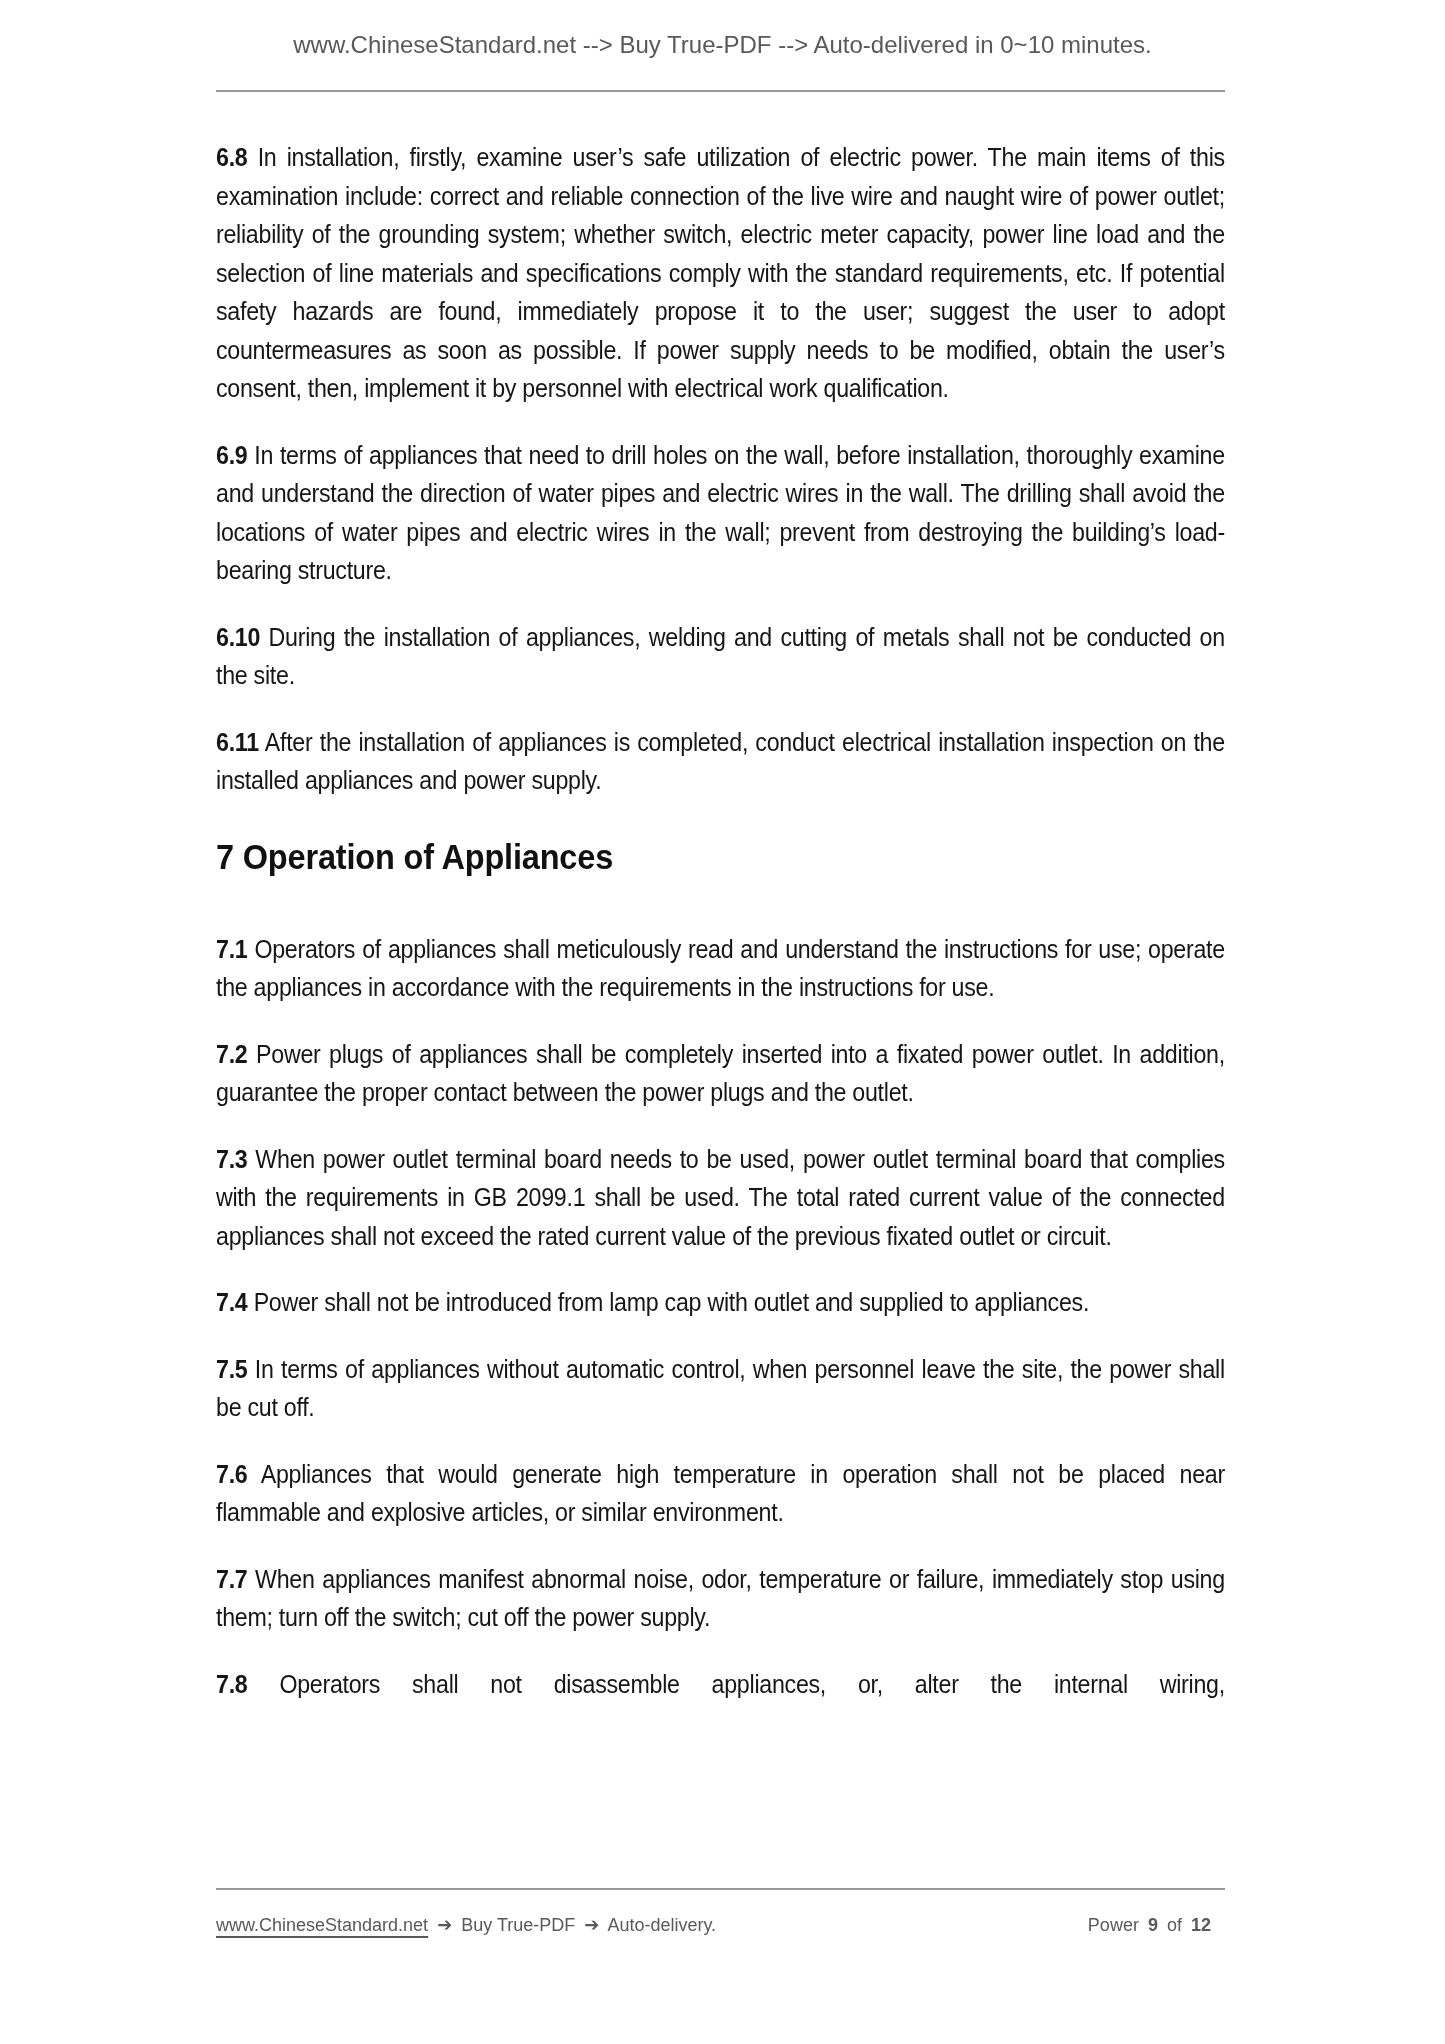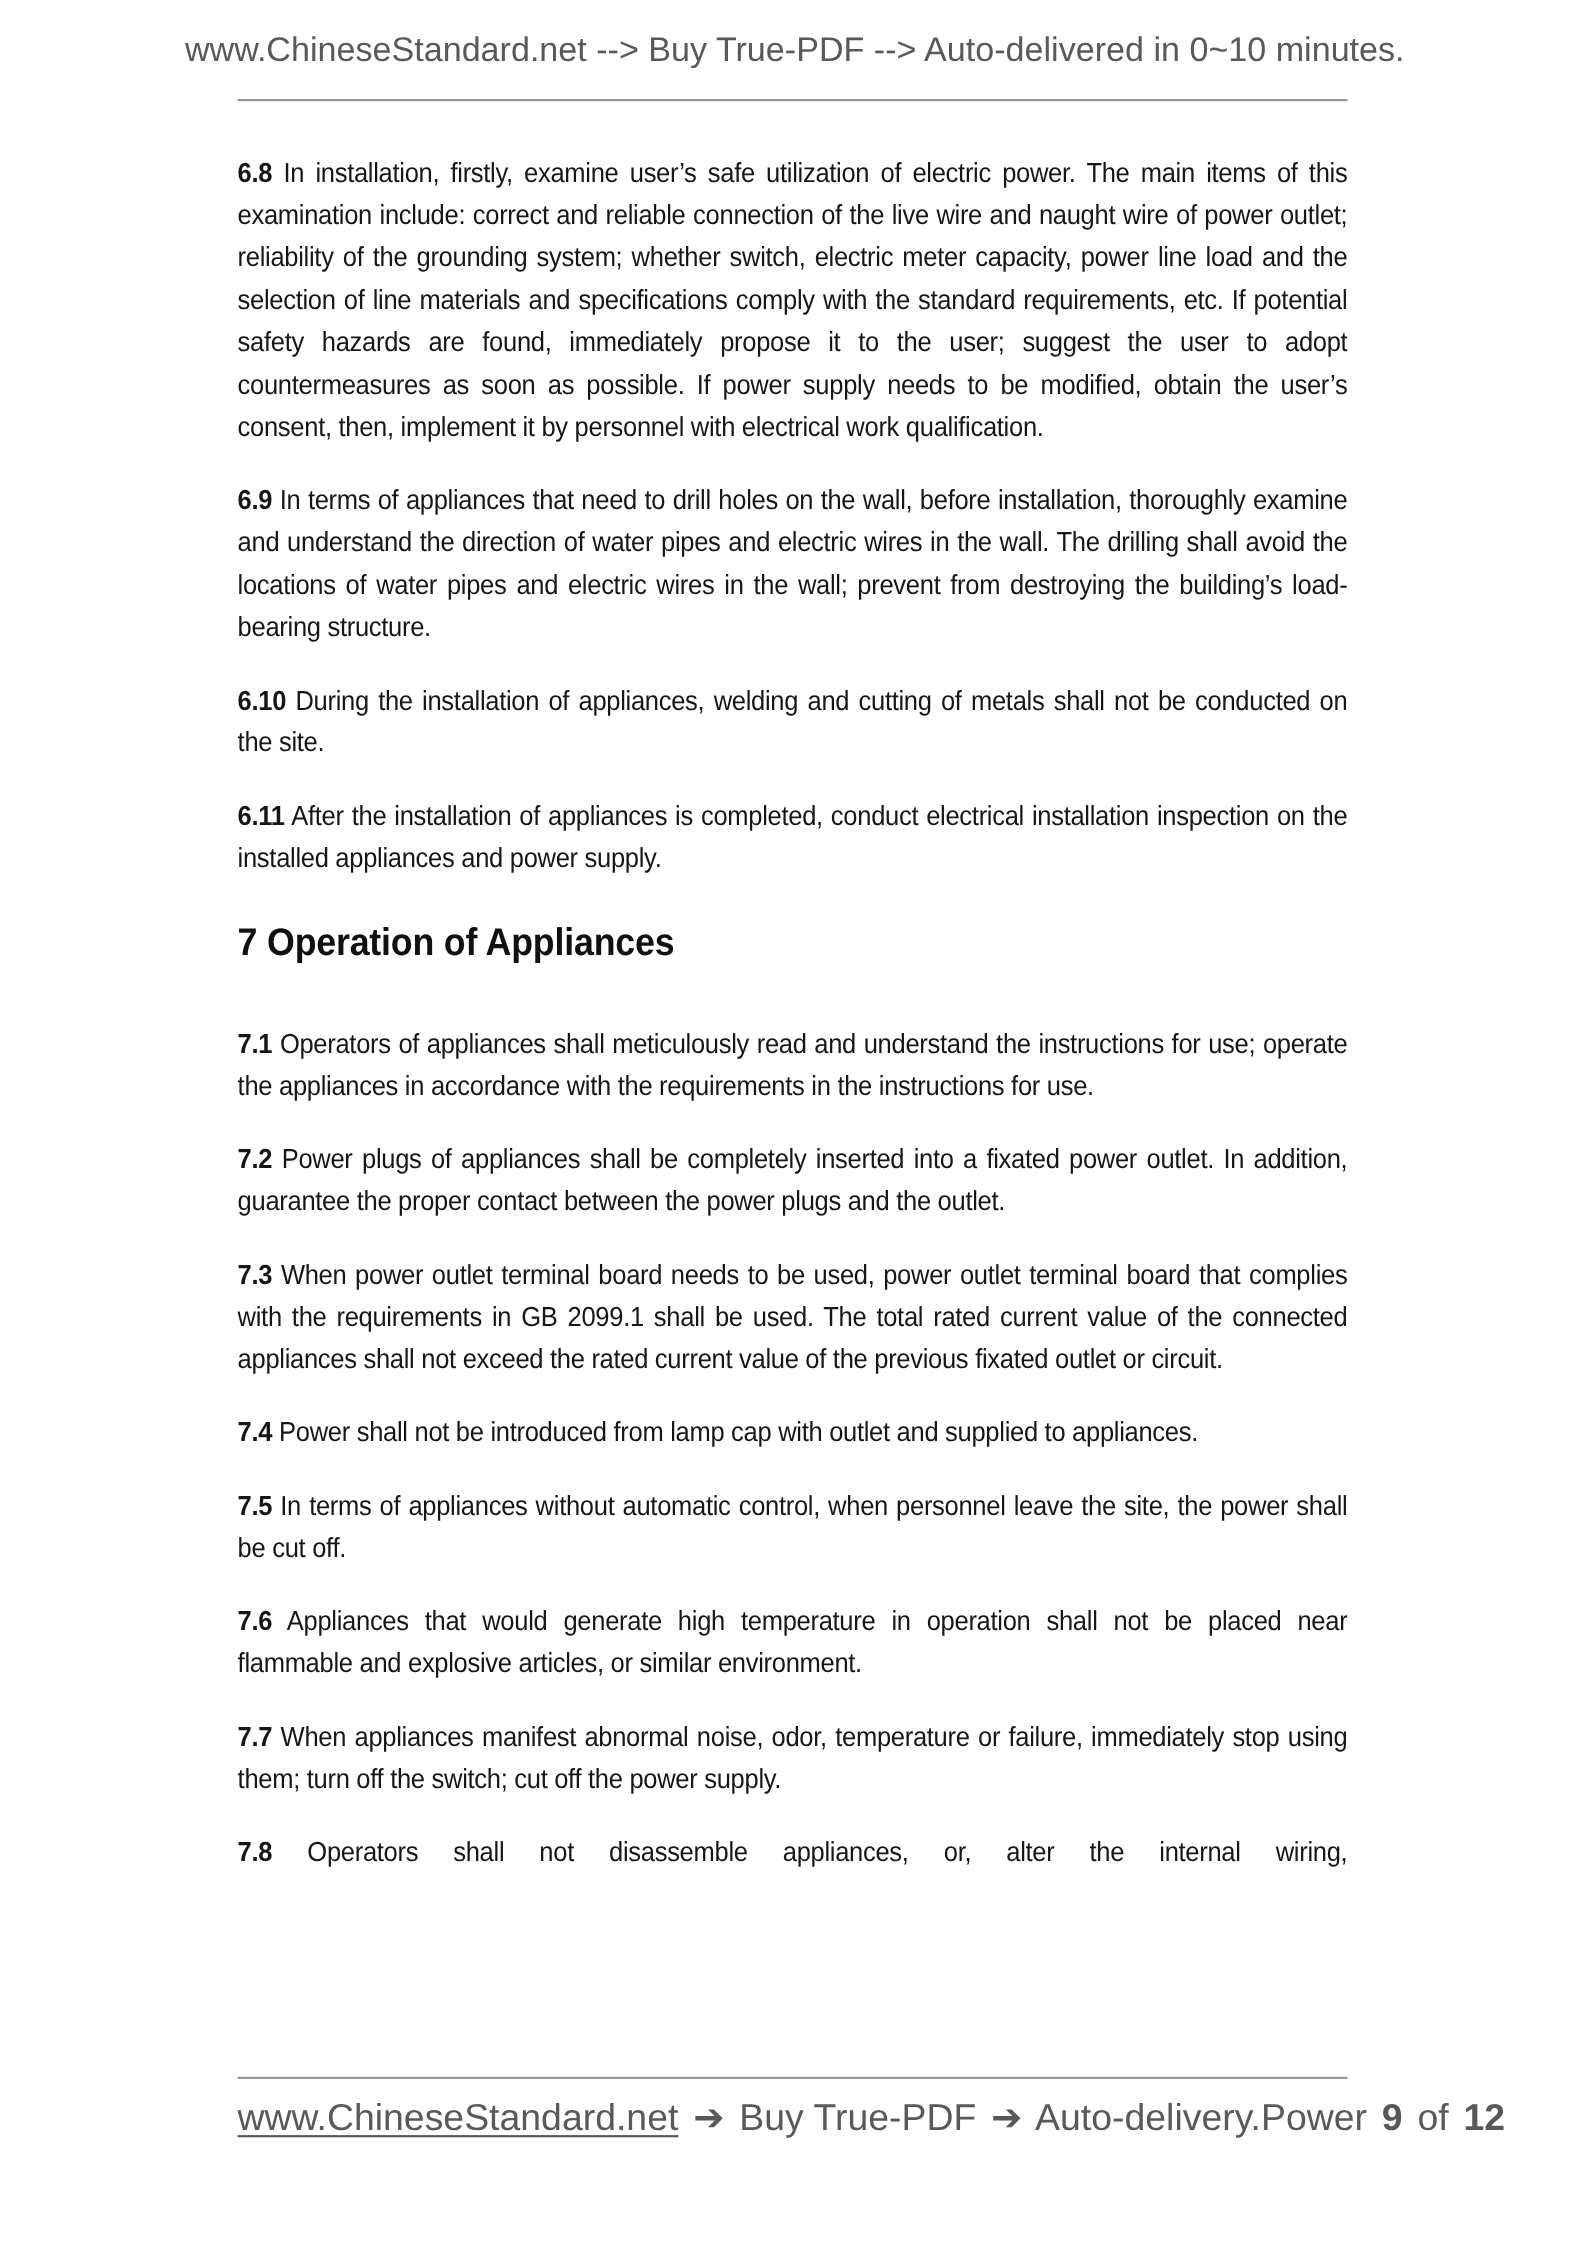--- a/index.html
+++ b/index.html
@@ -10,21 +10,21 @@
     background: #ffffff;
     overflow: hidden;
     font-family: "Liberation Sans", "DejaVu Sans", sans-serif;
   }
   
   .hdr {
     padding-top: 27px;
     text-align: center;
     color: #595959;
   }
-  .hdr-banner { font-size: 31px; line-height: 36px; }
+  .hdr-banner { font-size: 24px; line-height: 36px; }
   .hdr-code   { font-size: 25px; line-height: 26px; }
   .rule {
     border: none;
     border-top: 2px solid #979797;
     margin: 0;
   }
   .hdr-rule { margin: 27px 220px 0 216px; }
   
   .doc-body {
     margin-left: 216px;
@@ -60,21 +60,21 @@
     top: 1888px;
     left: 216px;
     width: 1009px;
   }
   .footer-row {
     display: flex;
     justify-content: space-between;
     align-items: baseline;
     margin-top: 20px;
     padding-right: 14px;
-    font-size: 34px;
+    font-size: 18px;
     line-height: 30px;
     color: #595959;
   }
   .footer-left { white-space: nowrap; }
   .site-link {
     color: #595959;
     text-decoration: underline;
     text-decoration-thickness: 2px;
     text-underline-offset: 5px;
     cursor: pointer;

